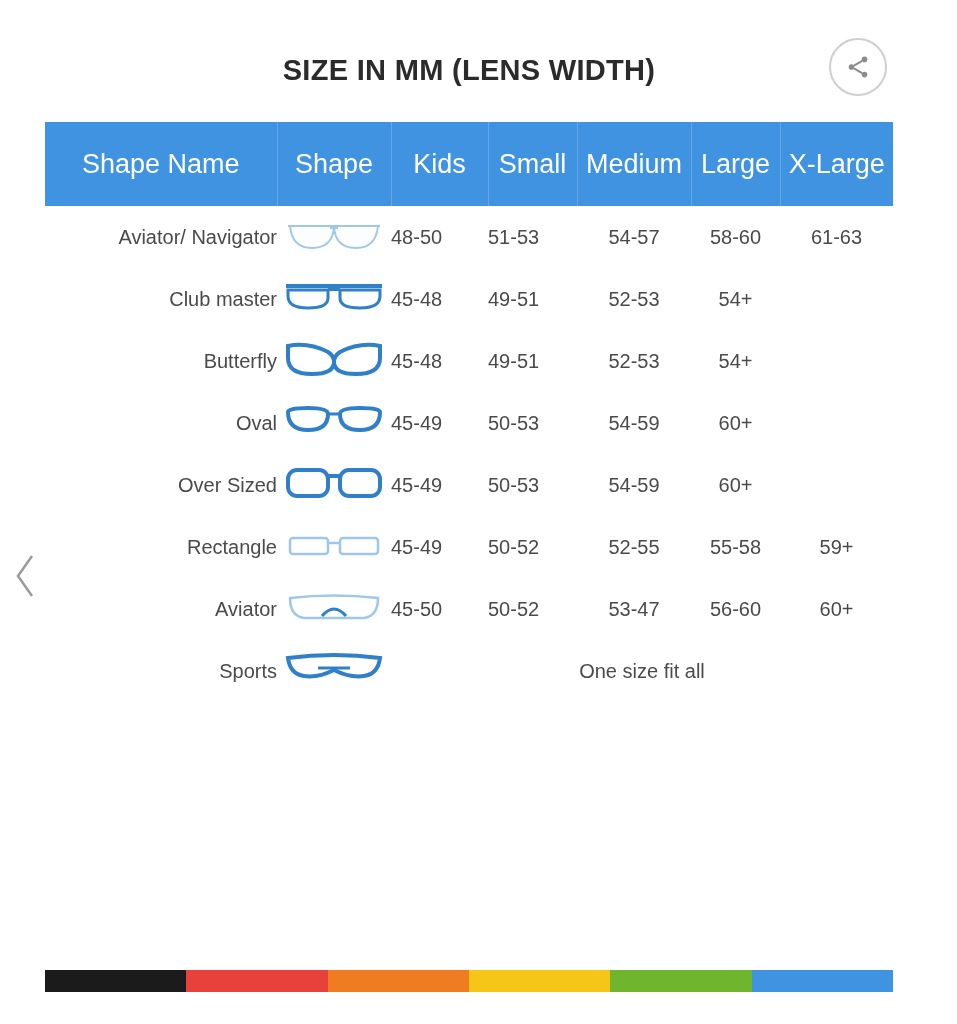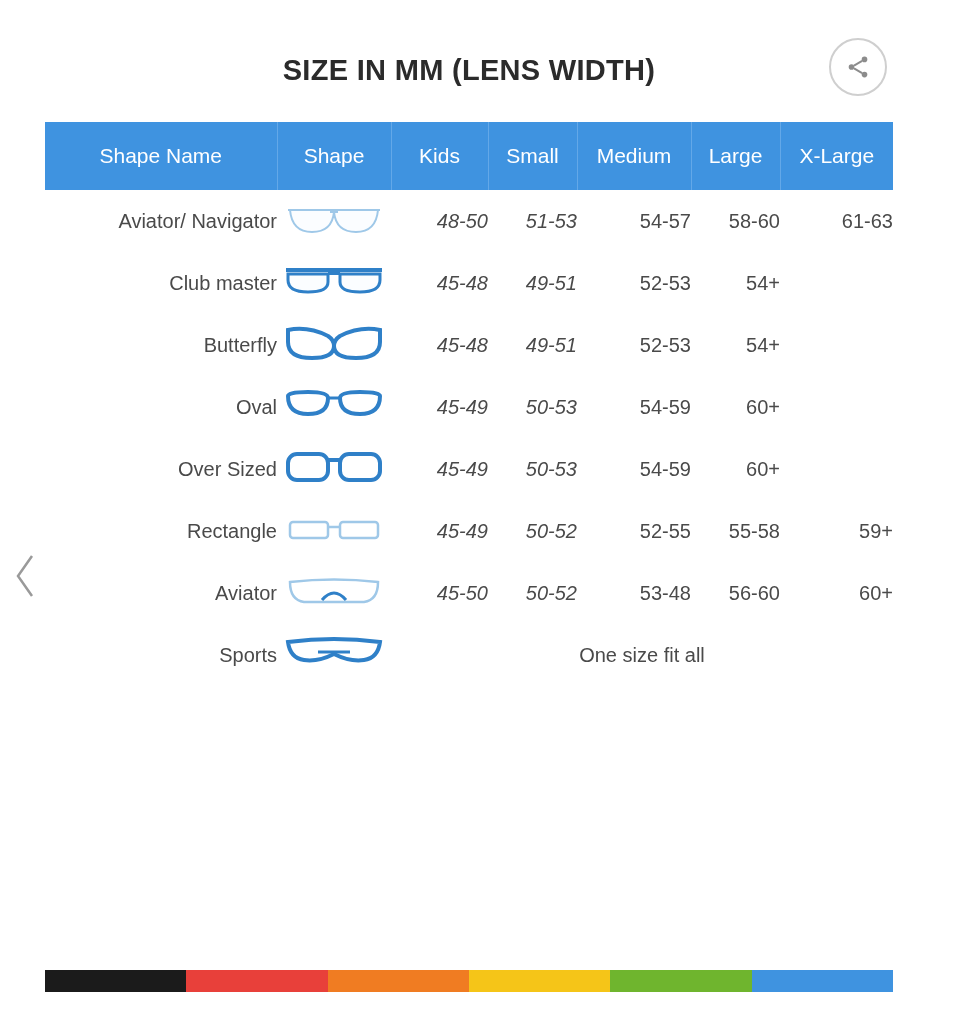--- a/index.html
+++ b/index.html
@@ -66,25 +66,25 @@
   }
   table.chart {
     border-collapse: collapse;
     width: 848px;
     table-layout: fixed;
   }
   table.chart thead th {
     background: #3f93e0;
     color: #ffffff;
     font-weight: normal;
-    font-size: 21px;
+    font-size: 27px;
     height: 68px;
     vertical-align: middle;
     border-right: 1px solid #63a8e8;
-    padding: 0;
+    padding: 8px;
   }
   table.chart thead th:last-child { border-right: none; }
   .col-name   { width: 232px; }
   .col-shape  { width: 114px; }
   .col-kids   { width: 97px; }
   .col-small  { width: 89px; }
   .col-medium { width: 114px; }
   .col-large  { width: 89px; }
   .col-xlarge { width: 113px; }
 
@@ -99,25 +99,25 @@
   td.name {
     padding-left: 16px;
     text-align: right;
     font-size: 20px;
     color: #444;
   }
   td.shape {
     text-align: center;
   }
   td.size {
-    text-align: right;
+    text-align: center;
     font-size: 19px;
     color: #4a4a4a;
   }
-  td.kids, td.small { text-align: right; font-style: italic; }
+  td.kids, td.small { text-align: left; }
   td.onesize {
     text-align: center;
     font-size: 19px;
     color: #4a4a4a;
   }
   .glyph {
     display: inline-block;
     line-height: 0;
   }
 
@@ -321,21 +321,21 @@
           <td class="shape">
             <span class="glyph">
               <svg width="104" height="42" viewBox="0 0 104 42">
                 <path d="M8 12 q44 -5 88 0 q0 18 -14 20 h-60 q-14 -2 -14 -20 z" fill="#ffffff" stroke="#9fc8e8" stroke-width="2.5"></path>
                 <path d="M40 30 q12 -14 24 0" stroke="#2f80c8" stroke-width="3" fill="none"></path>
               </svg>
             </span>
           </td>
           <td class="size kids">45-50</td>
           <td class="size small">50-52</td>
-          <td class="size">53-48</td>
+          <td class="size">53-47</td>
           <td class="size">56-60</td>
           <td class="size">60+</td>
         </tr>
 
         <tr>
           <td class="name">Sports</td>
           <td class="shape">
             <span class="glyph">
               <svg width="104" height="42" viewBox="0 0 104 42">
                 <path d="M6 10 q46 -6 92 0 q-2 16 -16 18 q-14 2 -30 -6 q-16 8 -30 6 q-14 -2 -16 -18 z" fill="#ffffff" stroke="#2f80c8" stroke-width="4"></path>

